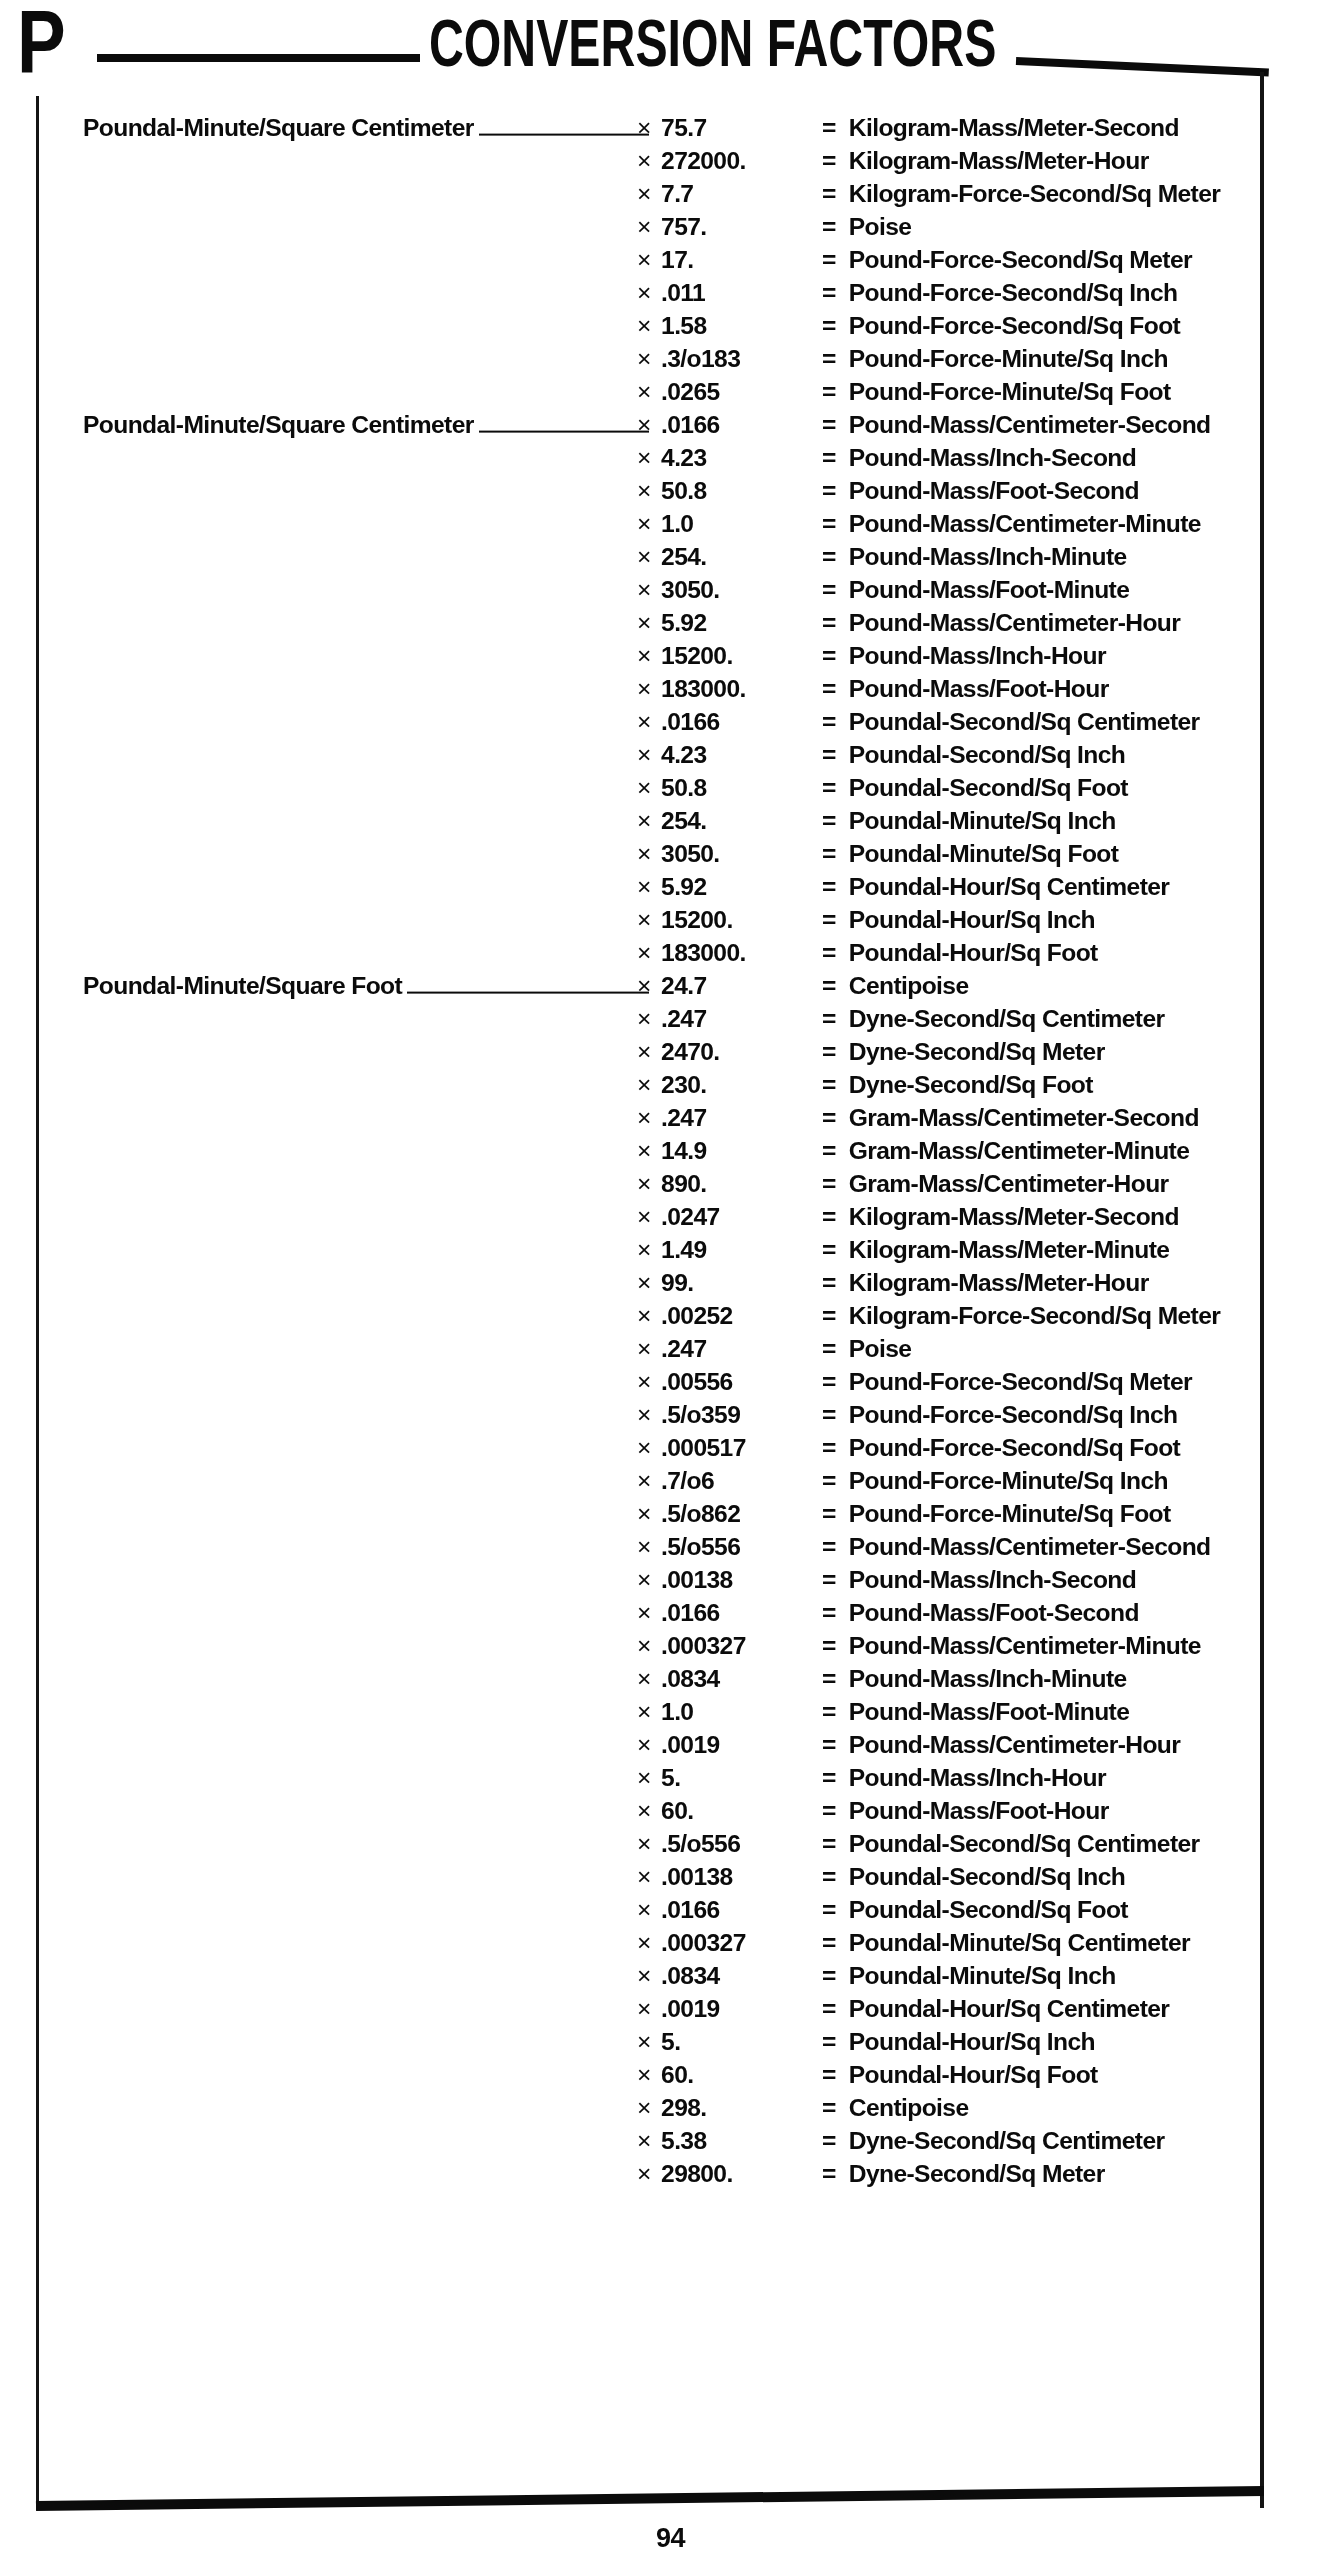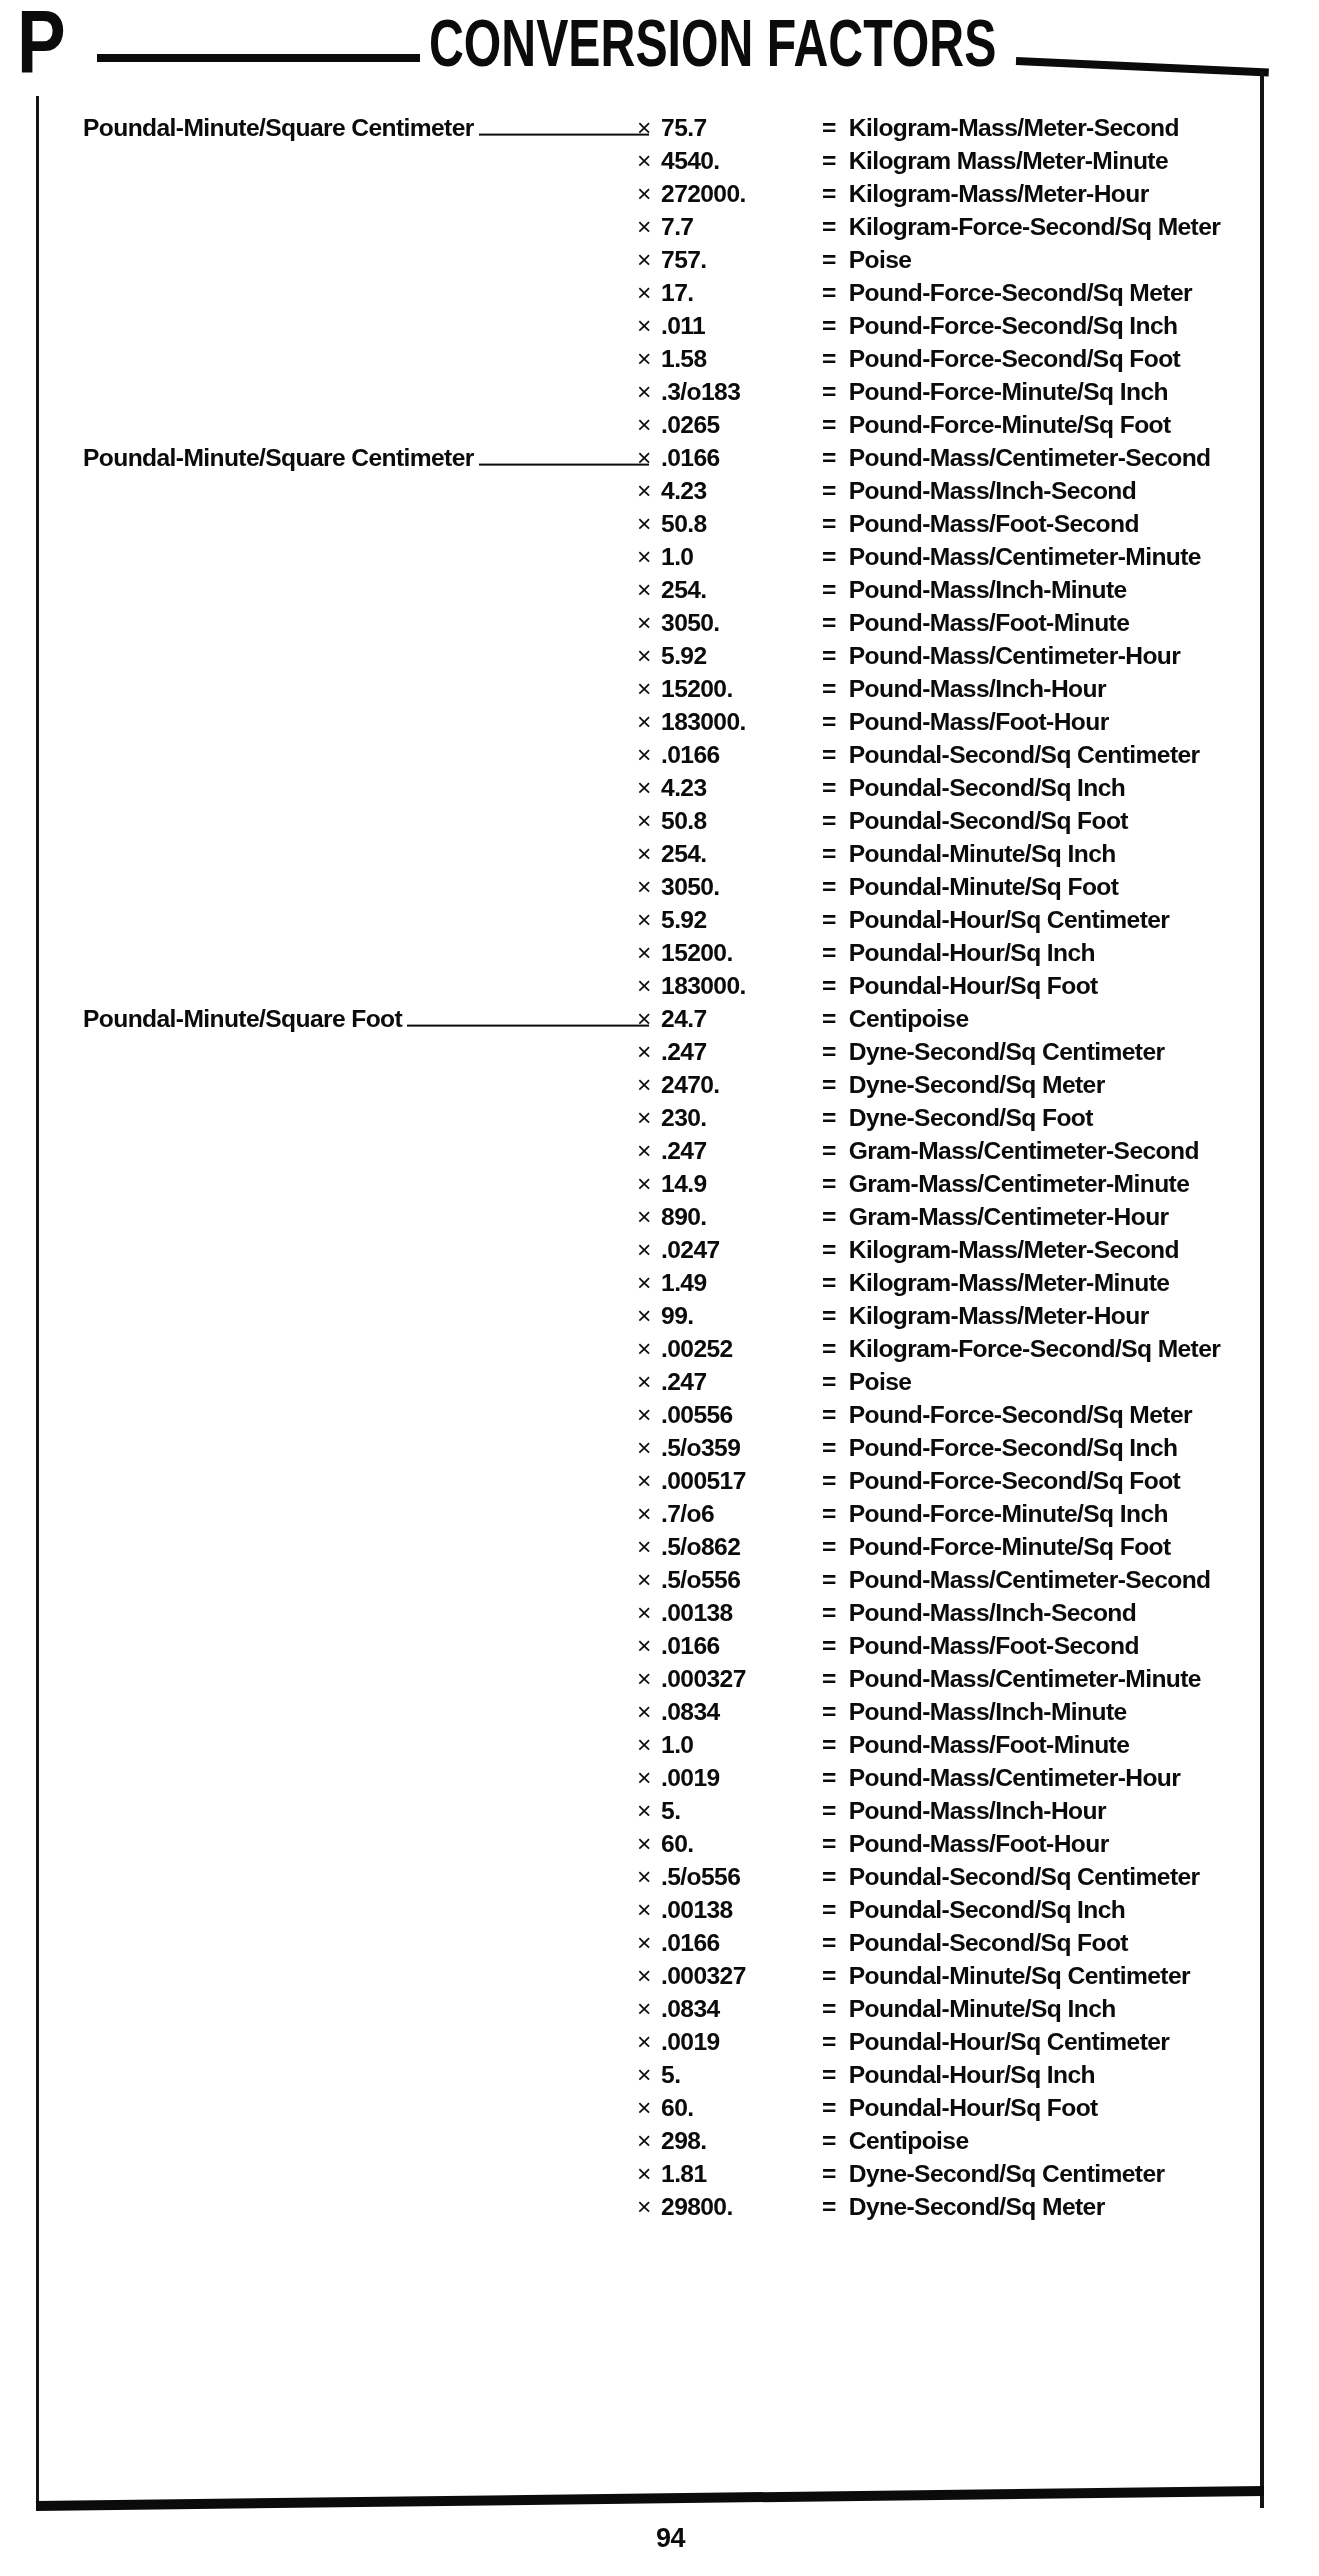--- a/index.html
+++ b/index.html
@@ -67,24 +67,20 @@
   <div class="rows">
       <div class="row">
         <div class="cell-label">
           <span class="src-label">Poundal-Minute/Square Centimeter</span>
           <span class="fill-line"></span>
         </div>
         <div class="cell-factor"><span class="mult">×</span><span class="fval">75.7</span></div>
         <div class="cell-equals"><span class="eq">=</span><span class="result">Kilogram-Mass/Meter-Second</span></div>
       </div>
       <div class="row">
-        <div class="cell-factor"><span class="mult">×</span><span class="fval">4540.</span></div>
-        <div class="cell-equals"><span class="eq">=</span><span class="result">Kilogram Mass/Meter-Minute</span></div>
-      </div>
-      <div class="row">
         <div class="cell-factor"><span class="mult">×</span><span class="fval">272000.</span></div>
         <div class="cell-equals"><span class="eq">=</span><span class="result">Kilogram-Mass/Meter-Hour</span></div>
       </div>
       <div class="row">
         <div class="cell-factor"><span class="mult">×</span><span class="fval">7.7</span></div>
         <div class="cell-equals"><span class="eq">=</span><span class="result">Kilogram-Force-Second/Sq Meter</span></div>
       </div>
       <div class="row">
         <div class="cell-factor"><span class="mult">×</span><span class="fval">757.</span></div>
         <div class="cell-equals"><span class="eq">=</span><span class="result">Poise</span></div>
@@ -319,21 +315,21 @@
       </div>
       <div class="row">
         <div class="cell-factor"><span class="mult">×</span><span class="fval">60.</span></div>
         <div class="cell-equals"><span class="eq">=</span><span class="result">Poundal-Hour/Sq Foot</span></div>
       </div>
       <div class="row">
         <div class="cell-factor"><span class="mult">×</span><span class="fval">298.</span></div>
         <div class="cell-equals"><span class="eq">=</span><span class="result">Centipoise</span></div>
       </div>
       <div class="row">
-        <div class="cell-factor"><span class="mult">×</span><span class="fval">1.81</span></div>
+        <div class="cell-factor"><span class="mult">×</span><span class="fval">5.38</span></div>
         <div class="cell-equals"><span class="eq">=</span><span class="result">Dyne-Second/Sq Centimeter</span></div>
       </div>
       <div class="row">
         <div class="cell-factor"><span class="mult">×</span><span class="fval">29800.</span></div>
         <div class="cell-equals"><span class="eq">=</span><span class="result">Dyne-Second/Sq Meter</span></div>
       </div>
     </div>
 
   <div class="page-number">94</div>
 </div>

